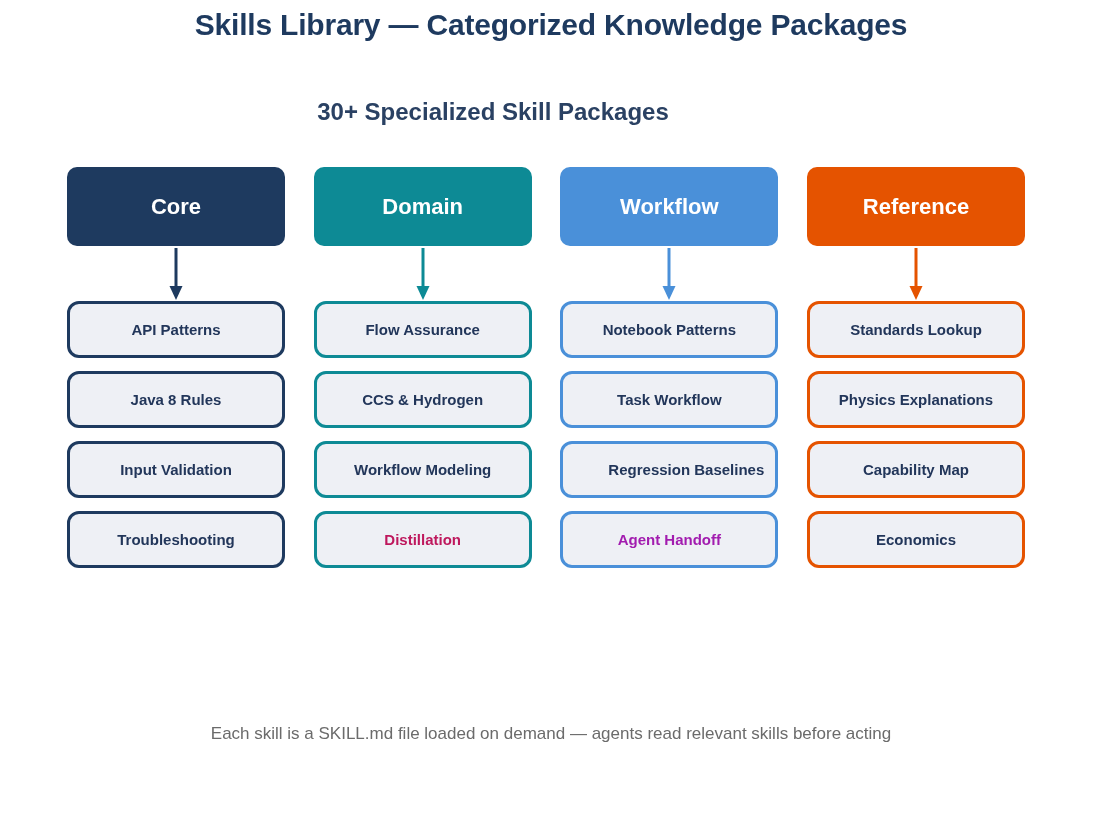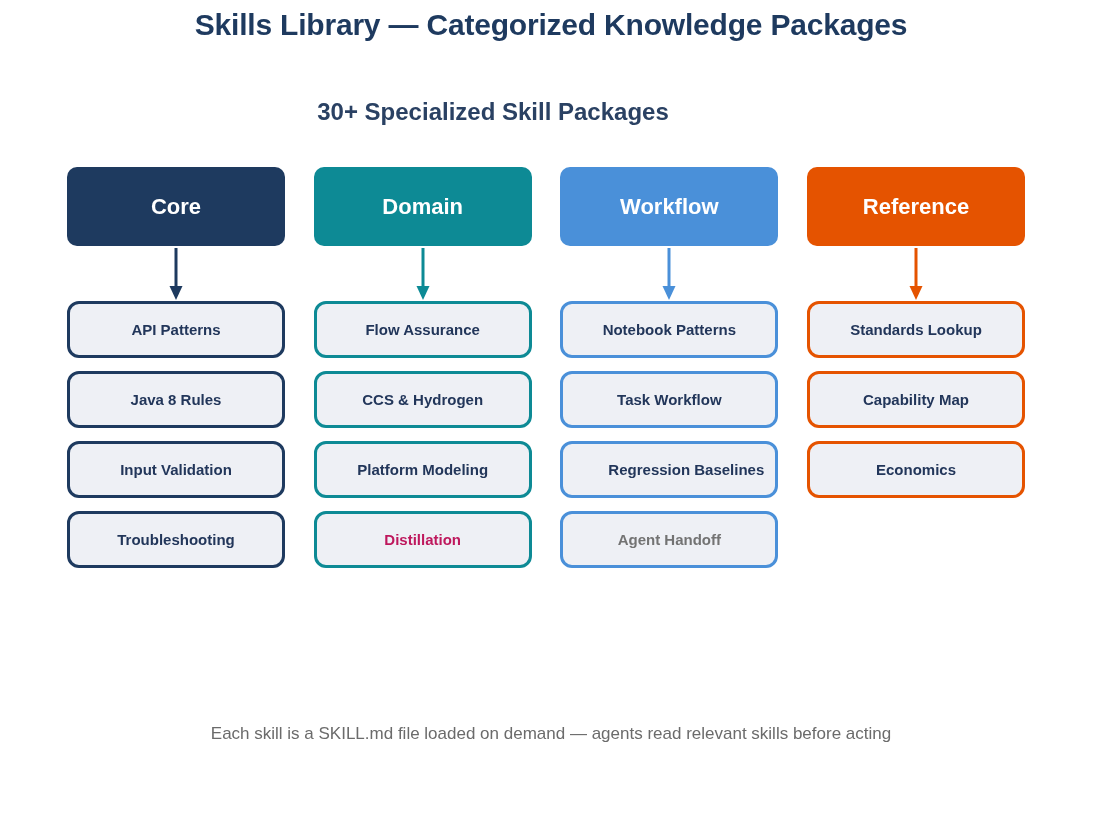--- a/index.html
+++ b/index.html
@@ -167,21 +167,21 @@
           </svg>
         </div>
         <div class="cards">
           <div class="card" style="border-color: rgb(13, 138, 149); background: rgb(238, 240, 245); color: rgb(34, 54, 90);">
             <span>Flow Assurance</span>
           </div>
           <div class="card" style="border-color: rgb(13, 138, 149); background: rgb(238, 240, 245); color: rgb(34, 54, 90);">
             <span>CCS &amp; Hydrogen</span>
           </div>
           <div class="card" style="border-color: rgb(13, 138, 149); background: rgb(238, 240, 245); color: rgb(34, 54, 90);">
-            <span>Platform Modeling</span>
+            <span>Workflow Modeling</span>
           </div>
           <div class="card" style="border-color: rgb(13, 138, 149); background: rgb(238, 240, 245); color: #be185d;">
             <span>Distillation</span>
           </div>
         </div>
       </div>
       <div class="column">
         <div class="col-header" style="background: rgb(74, 144, 217);">
           <span>Workflow</span>
         </div>
@@ -194,40 +194,43 @@
         <div class="cards">
           <div class="card" style="border-color: rgb(74, 144, 217); background: rgb(238, 240, 245); color: rgb(34, 54, 90);">
             <span>Notebook Patterns</span>
           </div>
           <div class="card" style="border-color: rgb(74, 144, 217); background: rgb(238, 240, 245); color: rgb(34, 54, 90);">
             <span>Task Workflow</span>
           </div>
           <div class="card" style="border-color: rgb(74, 144, 217); background: rgb(238, 240, 245); color: rgb(34, 54, 90); padding-left: 40px;">
             <span>Regression Baselines</span>
           </div>
-          <div class="card" style="border-color: rgb(74, 144, 217); background: rgb(238, 240, 245); color: #737373;">
+          <div class="card" style="border-color: rgb(74, 144, 217); background: rgb(238, 240, 245); color: #a21caf;">
             <span>Agent Handoff</span>
           </div>
         </div>
       </div>
       <div class="column">
         <div class="col-header" style="background: rgb(229, 83, 0);">
           <span>Reference</span>
         </div>
         <div class="connector">
           <svg width="18" height="52" viewBox="0 0 18 52">
             <line x1="9" y1="0" x2="9" y2="40" stroke="#e55300" stroke-width="3"></line>
             <polygon points="9,52 2.5,38 15.5,38" fill="#e55300"></polygon>
           </svg>
         </div>
         <div class="cards">
           <div class="card" style="border-color: rgb(229, 83, 0); background: rgb(238, 240, 245); color: rgb(34, 54, 90);">
             <span>Standards Lookup</span>
           </div>
           <div class="card" style="border-color: rgb(229, 83, 0); background: rgb(238, 240, 245); color: rgb(34, 54, 90);">
+            <span>Physics Explanations</span>
+          </div>
+          <div class="card" style="border-color: rgb(229, 83, 0); background: rgb(238, 240, 245); color: rgb(34, 54, 90);">
             <span>Capability Map</span>
           </div>
           <div class="card" style="border-color: rgb(229, 83, 0); background: rgb(238, 240, 245); color: rgb(34, 54, 90);">
             <span>Economics</span>
           </div>
         </div>
       </div>
     </div>
 
   <div class="footer-note">Each skill is a SKILL.md file loaded on demand — agents read relevant skills before acting</div>

